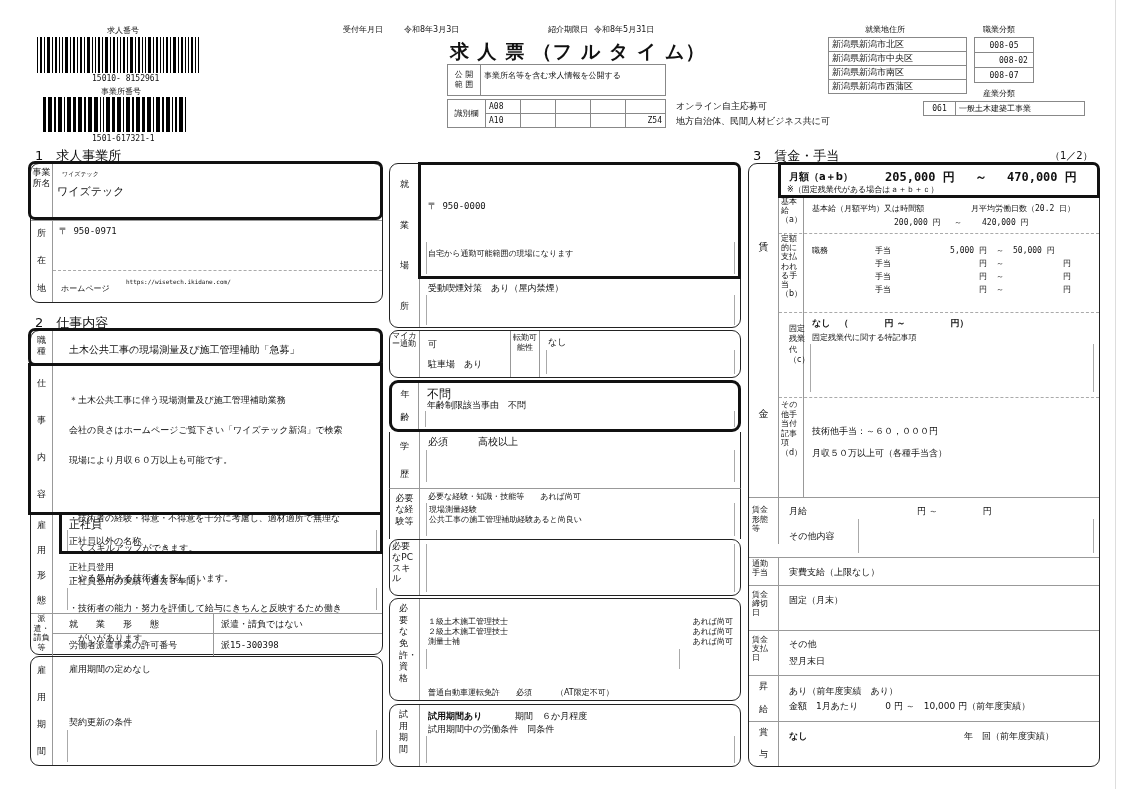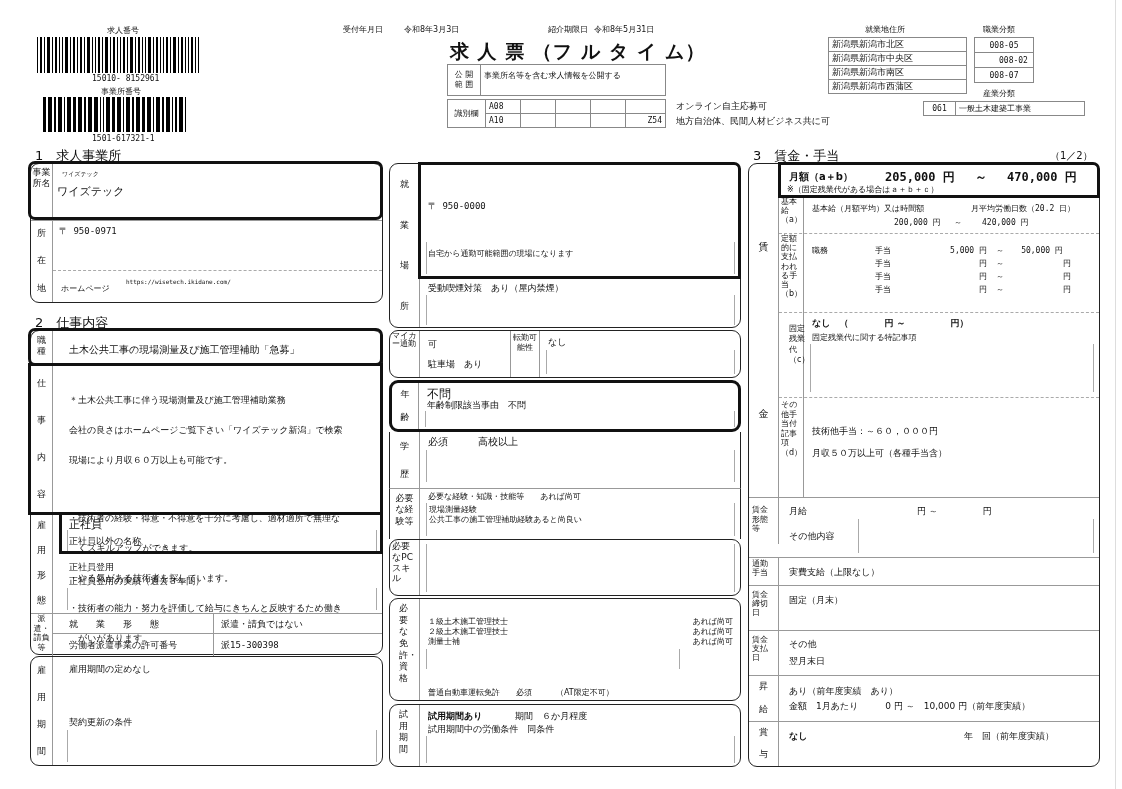--- a/index.html
+++ b/index.html
@@ -378,21 +378,21 @@
   <div class="abs small mono" style="left:233px;top:53px;">420,000 円</div>
   <div class="dline" style="left:30px;right:0;top:69px;"></div>
 
   <div class="abs" style="left:32px;top:70px;width:22px;font-size:8px;line-height:1.15;">定額的に支払われる手当（b）</div>
   <div class="abs small" style="left:63px;top:80px;line-height:13px;">
     <div style="display:flex;">
         <span style="width:63px">職務</span>
         <span style="width:52px">手当</span>
         <span class="mono" style="width:60px;text-align:right">5,000 円</span>
         <span style="width:26px;text-align:center">～</span>
-        <span class="mono" style="width:58px;text-align:center">50,000 円</span>
+        <span class="mono" style="width:58px;text-align:left">50,000 円</span>
       </div>
     <div style="display:flex;">
         <span style="width:63px"></span>
         <span style="width:52px">手当</span>
         <span class="mono" style="width:60px;text-align:right">円</span>
         <span style="width:26px;text-align:center">～</span>
         <span class="mono" style="width:58px;text-align:right">円</span>
       </div>
     <div style="display:flex;">
         <span style="width:63px"></span>

